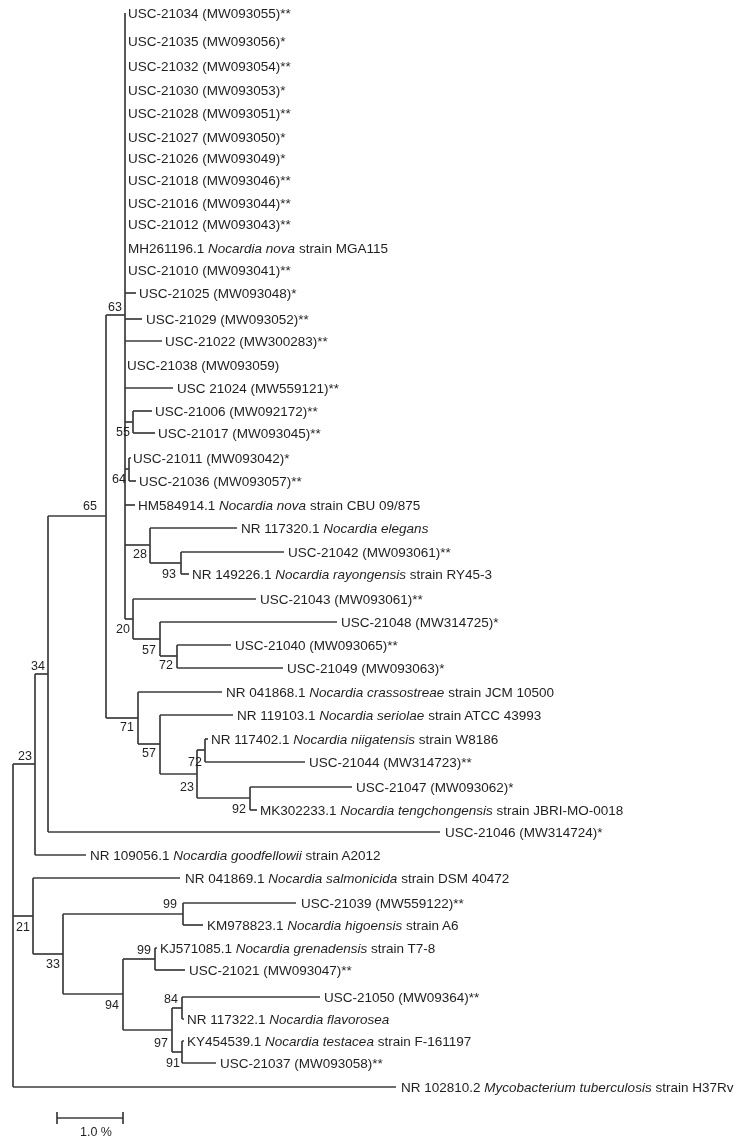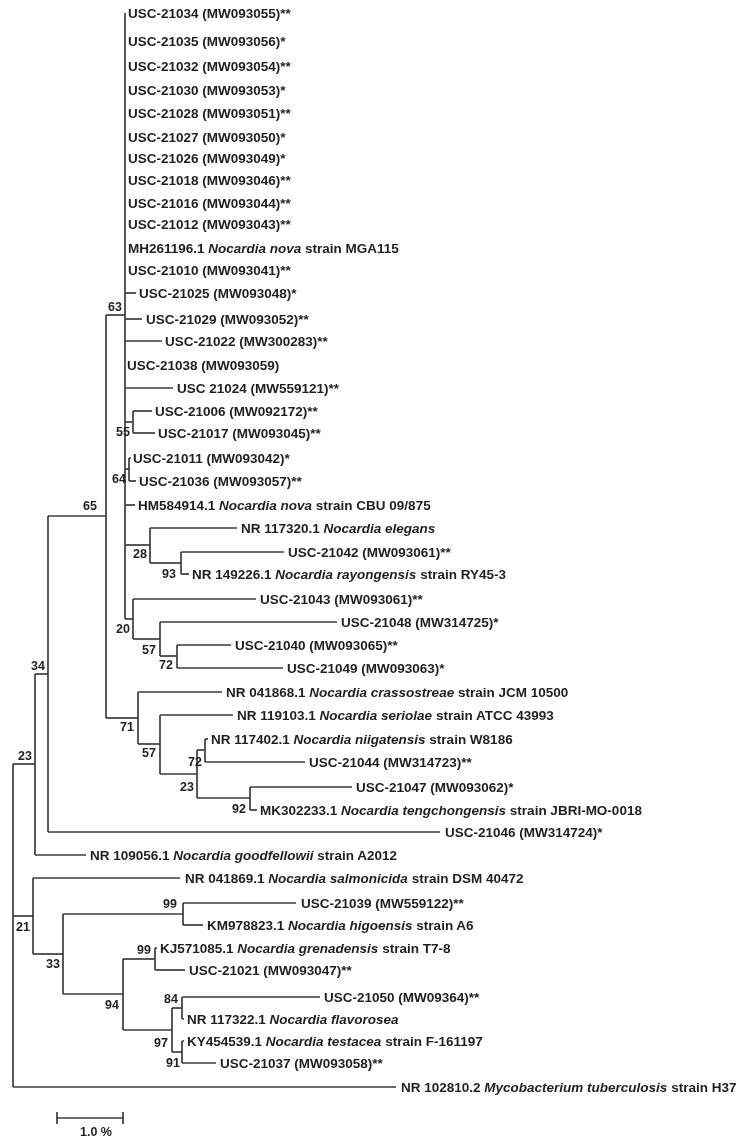--- a/index.html
+++ b/index.html
@@ -7,21 +7,20 @@
     padding: 0;
     background: #ffffff;
     font-family: "Liberation Sans", sans-serif;
   }
   .figure-canvas {
     position: relative;
     width: 736px;
     height: 1144px;
     background: #ffffff;
     overflow: hidden;
-    font-weight: bold;
   }
   svg text {
     font-family: "Liberation Sans", sans-serif;
     fill: #1f1f1f;
   }
 </style>
 </head>
 <body>
 
 <div class="figure-canvas">

